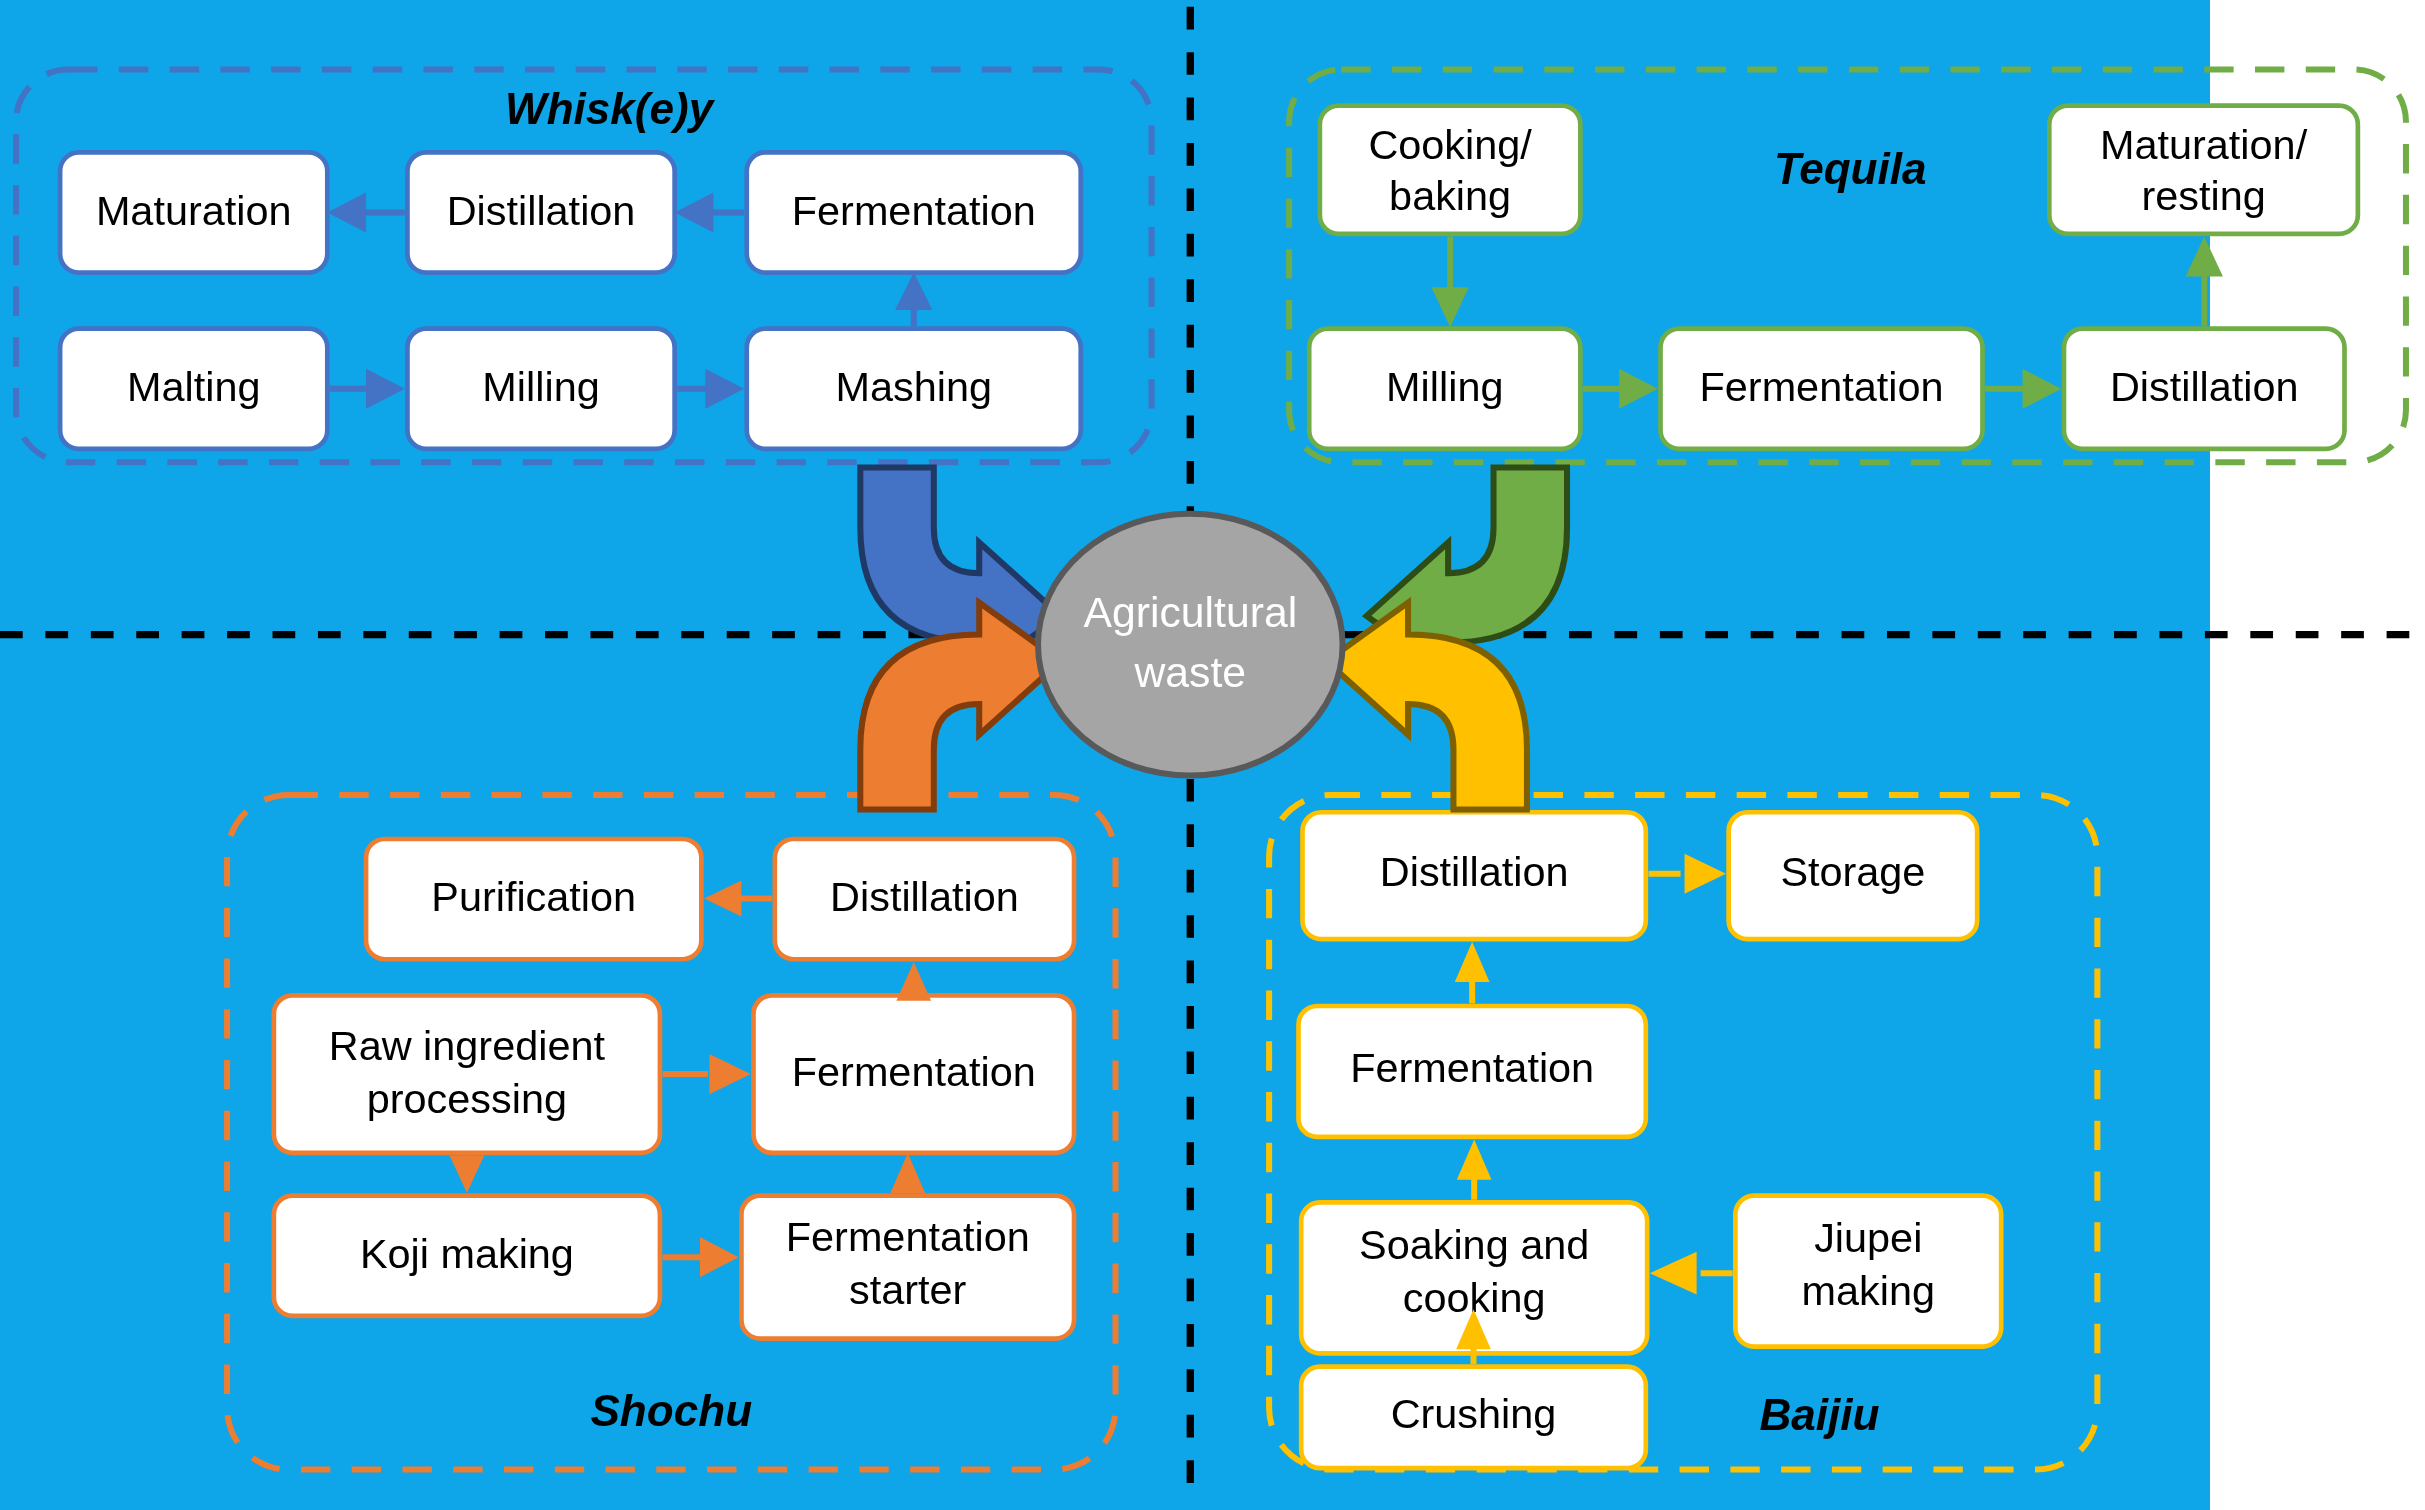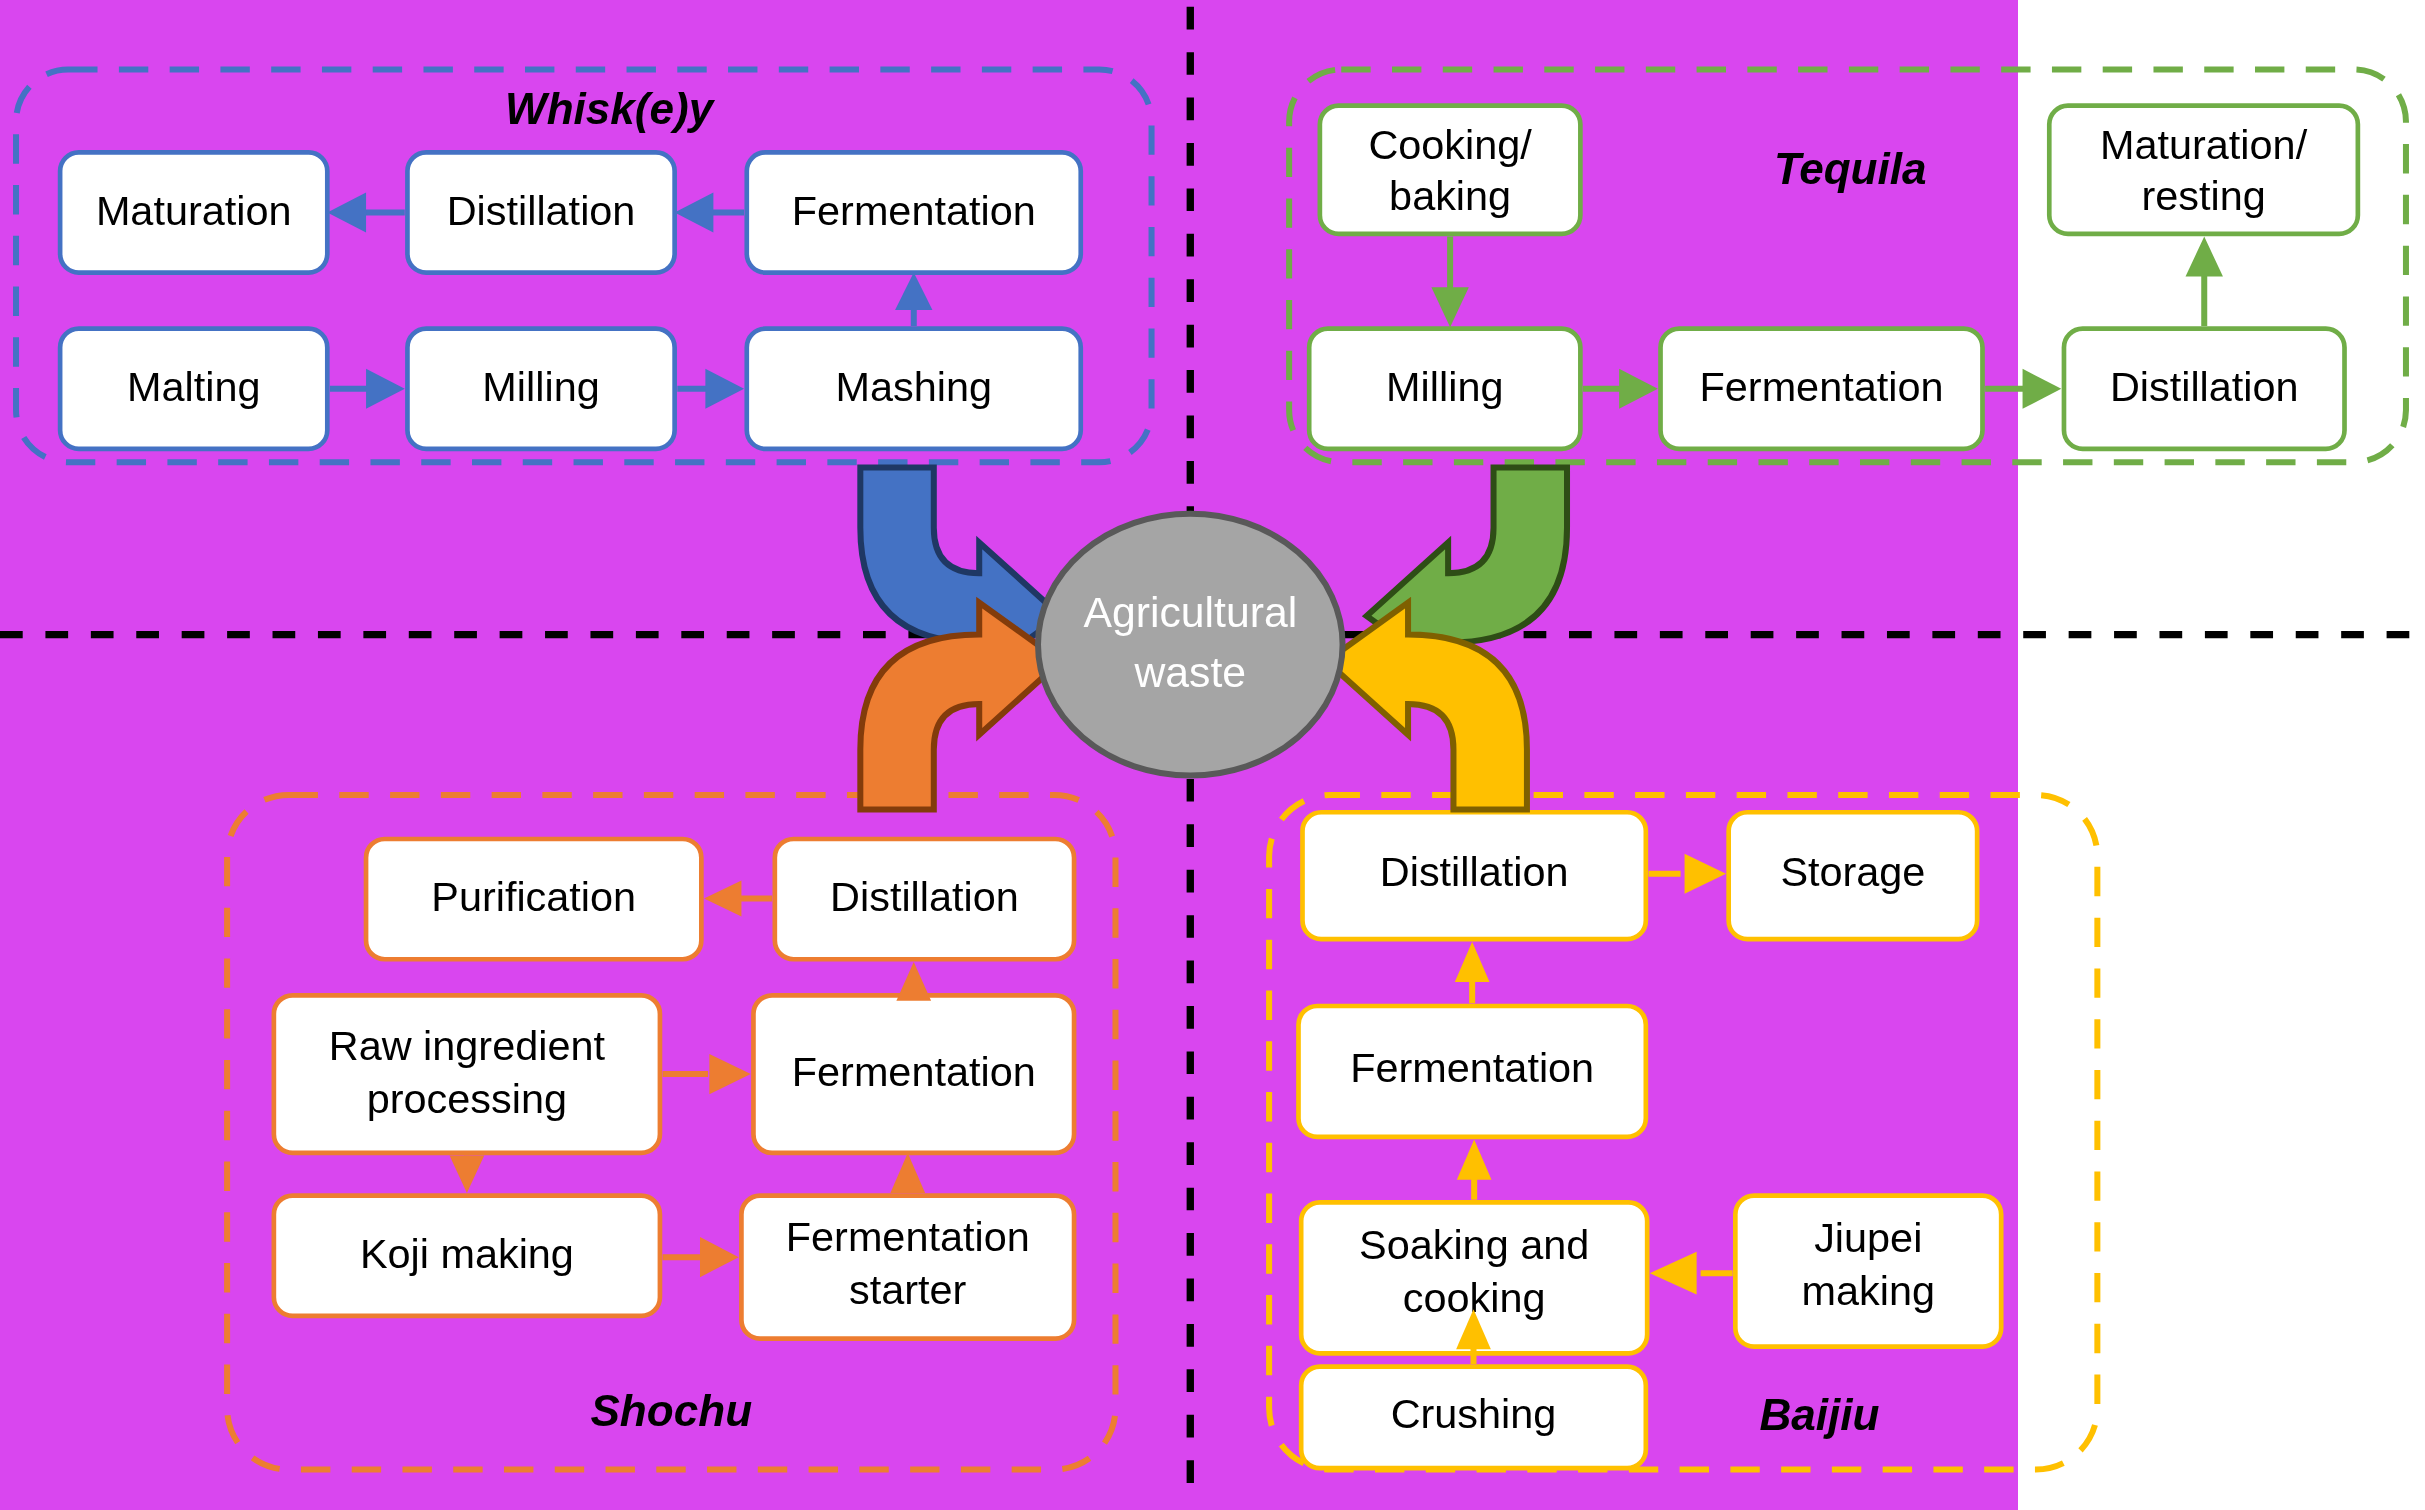--- a/index.html
+++ b/index.html
@@ -8,23 +8,23 @@
     background: #ffffff;
   }
   body {
     width: 2426px;
     height: 1511px;
     font-family: "Liberation Sans", sans-serif;
     overflow: hidden;
   }
   #diagram-root {
     position: relative;
-    width: 2018px;
+    width: 2210px;
     height: 1511px;
-    background: #d946ef;
+    background: #0ea5e9;
   }
   svg.layer {
     position: absolute;
     top: 0;
     left: 0;
     width: 2426px;
     height: 1511px;
   }
   .node-label {
     font-family: "Liberation Sans", sans-serif;

